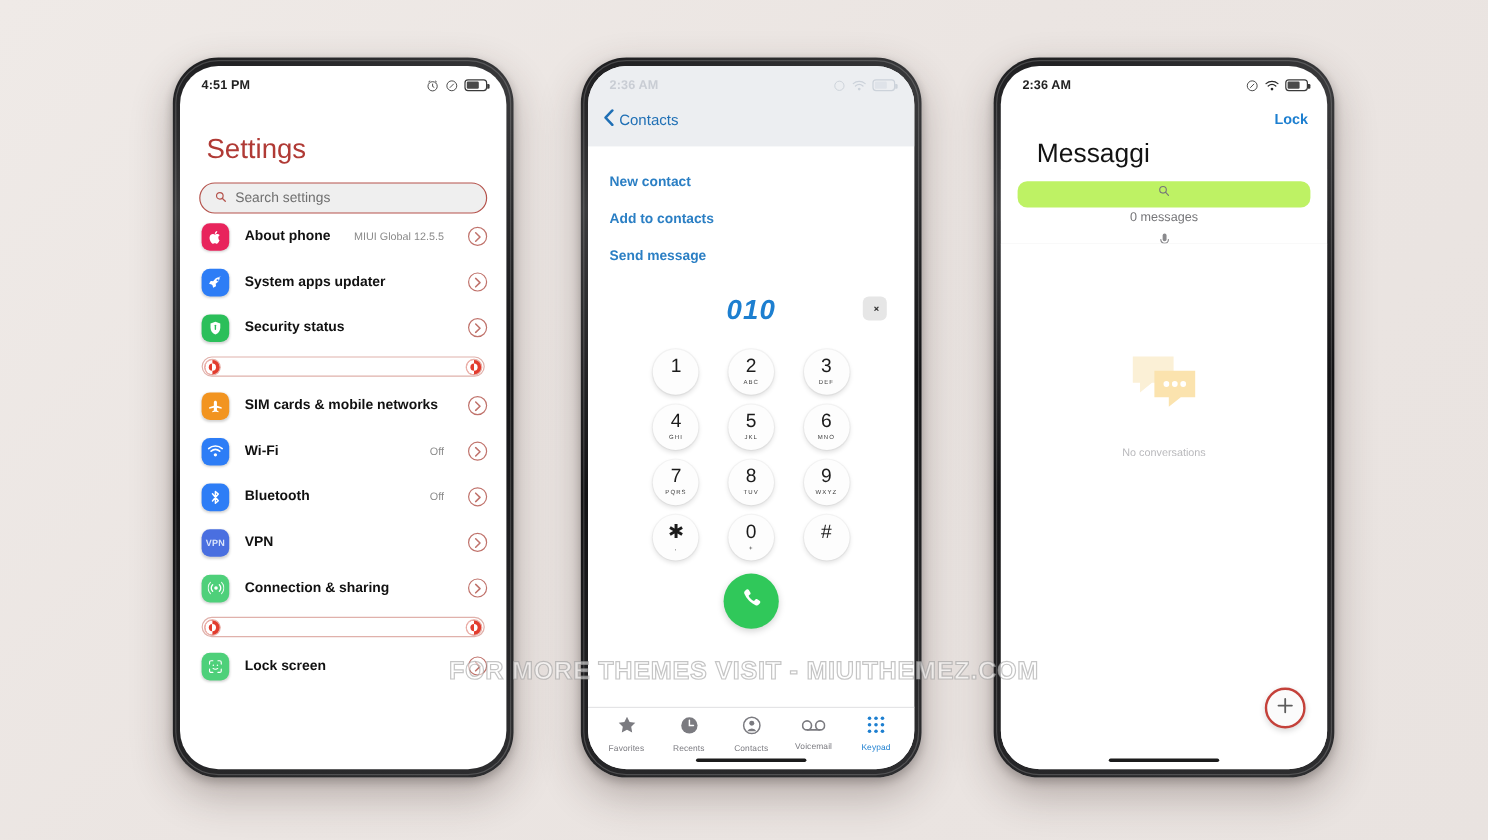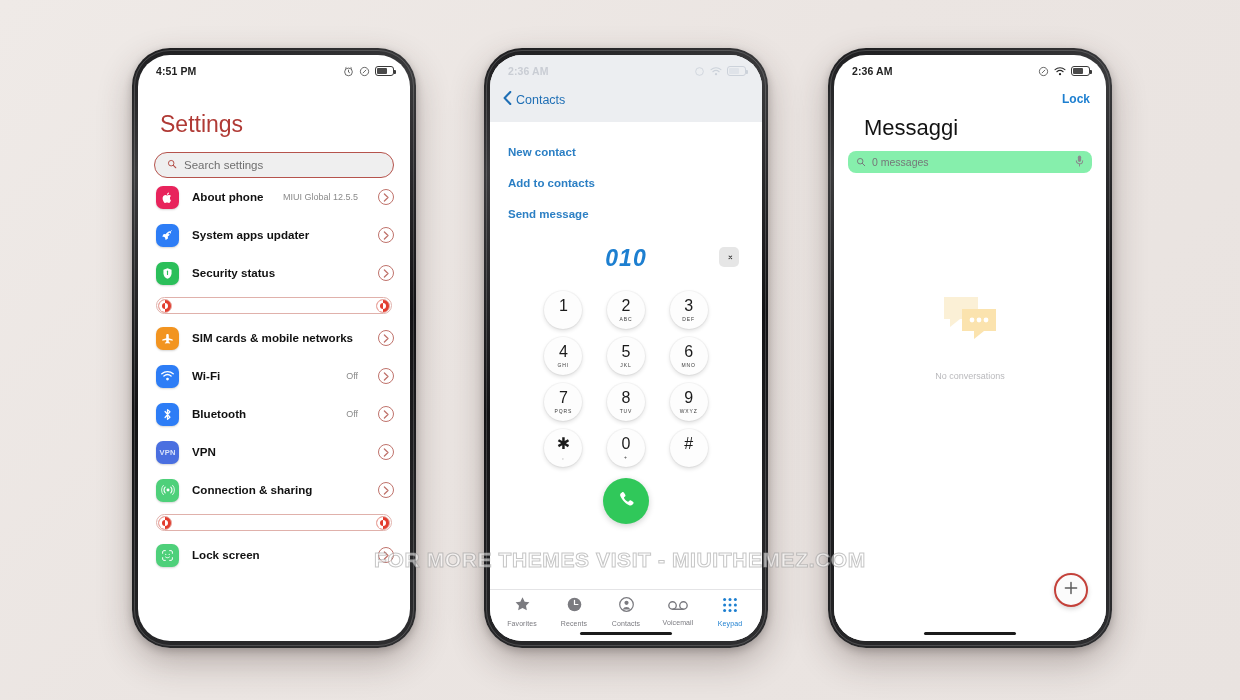--- a/index.html
+++ b/index.html
@@ -21,21 +21,21 @@
     box-shadow: 0 14px 34px rgba(60,40,35,.30), 0 3px 8px rgba(0,0,0,.22);
   }
   .phone::after{
     content:""; position:absolute; inset:2px; border-radius:36px;
     border:1px solid rgba(255,255,255,.18); pointer-events:none;
   }
   .screen {
     position: relative; width: 100%; height: 100%;
     border-radius: 32px; background: #fff; overflow: hidden;
   }
-  #phone1 { left: 132px; }
+  #phone1 { left: 144px; }
   #phone2 { left: 484px; }
   #phone3 { left: 828px; }
 
   
   .statusbar {
     height: 28px; display:flex; align-items:center; justify-content:space-between;
     padding: 4px 16px 0 18px; font-size: 10.5px; color:#222; font-weight:600;
     letter-spacing:.1px;
   }
   .statusbar.faded { color:#c9cdd4; }
@@ -109,22 +109,22 @@
   .tab{ flex:1; display:flex; flex-direction:column; align-items:center; gap:3px; color:#7b7b80;}
   .tab .tl{ font-size:7px; letter-spacing:.1px;}
   .tab.active{ color:#1d7fd0; }
   .homebar{ position:absolute; left:50%; transform:translateX(-50%); bottom:6px; width:92px;height:3.5px;
             border-radius:2px; background:#1b1b1b;}
 
   
   .m-edit{ text-align:right; padding: 9px 16px 0 0; color:#1d7fd0; font-size:12px; font-weight:700;}
   .m-title{ font-size:22px; color:#131313; padding: 9px 0 0 30px; font-weight:400;}
   .m-search-wrap{ padding: 10px 14px 11px 14px; background:#fff;}
-  .m-search{ height:22px; border-radius:8px; background:#86efac; display:flex; align-items:center;
-             padding: 0 8px; gap:6px;}
+  .m-search{ height:22px; border-radius:8px; background:#bef264; display:flex; align-items:center;
+             padding: 0 8px; gap:6px;flex-direction:column;}
   .m-search .ph{ font-size:10.5px; color:#767679; flex:1;}
   .m-body{ position:absolute; left:0; right:0; top:148px; bottom:0; background:#fff;
            display:flex; flex-direction:column; align-items:center; padding-top:88px;}
   .m-empty-txt{ font-size:9px; color:#b9b9bc; margin-top:20px;}
   .fab{ position:absolute; right:18px; bottom:34px; width:34px;height:34px;border-radius:50%;
         border:2px solid #c4413a; background:#fbfbfb; display:flex;align-items:center;justify-content:center;
         box-shadow:0 2px 5px rgba(0,0,0,.16);}
   .topsep{ position:absolute; left:0; right:0; top:148px; height:1px; background:#e6e6e8;}
 
   

